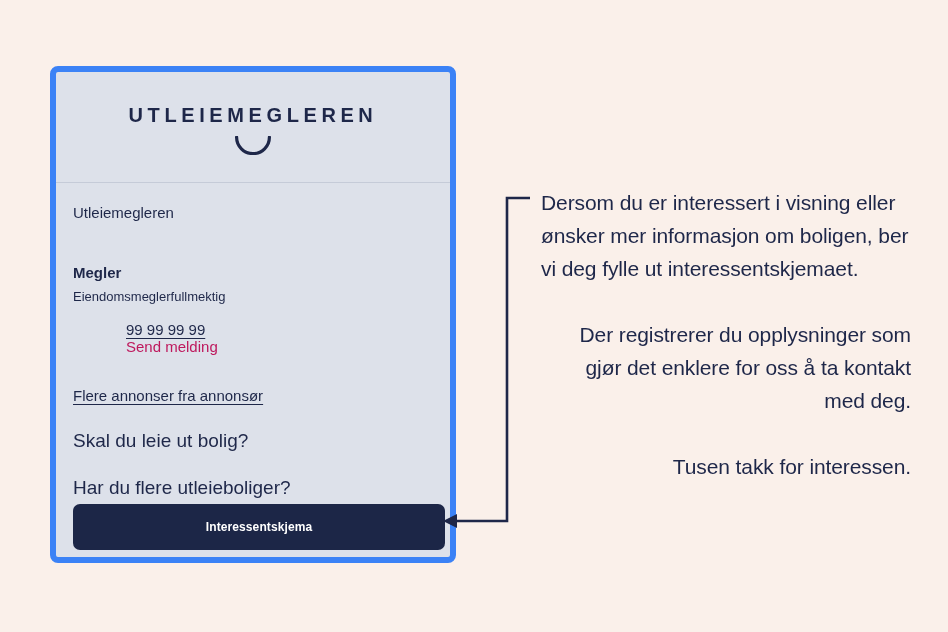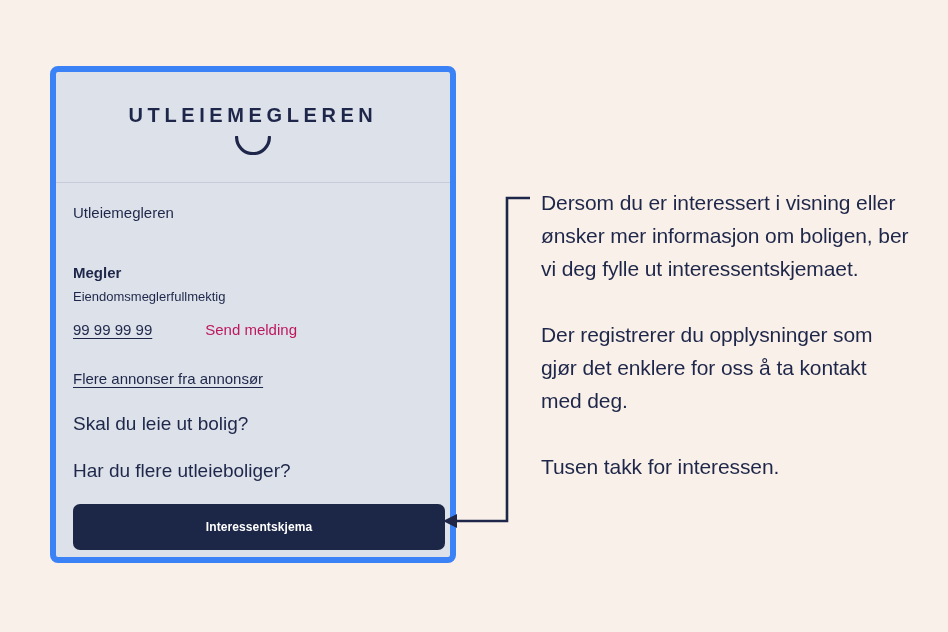--- a/index.html
+++ b/index.html
@@ -81,20 +81,21 @@
     font-size: 13px;
     color: #1e2749;
     margin: 5px 0 0 0;
     line-height: 1.35;
   }
 
   .contact-row {
     margin-top: 16px;
     display: flex;
     align-items: baseline;
+    flex-direction: column;
   }
   .phone-link {
     font-size: 15px;
     color: #1e2749;
     text-decoration: underline;
     text-underline-offset: 3px;
     cursor: pointer;
     white-space: nowrap;
   }
   .message-link {
@@ -160,20 +161,21 @@
     color: #1e2749;
   }
   .annotation-paragraph {
     font-size: 21px;
     line-height: 33px;
     margin: 0;
     letter-spacing: -0.1px;
   }
   .annotation-paragraph + .annotation-paragraph {
     margin-top: 33px;
+    text-align: right;
   }
 </style>
 </head>
 <body>
 
 <div class="agent-card">
 
   <div class="card-header">
     <div class="brand-wordmark">UTLEIEMEGLEREN</div>
     <svg class="brand-smile" viewBox="0 0 38 19">

